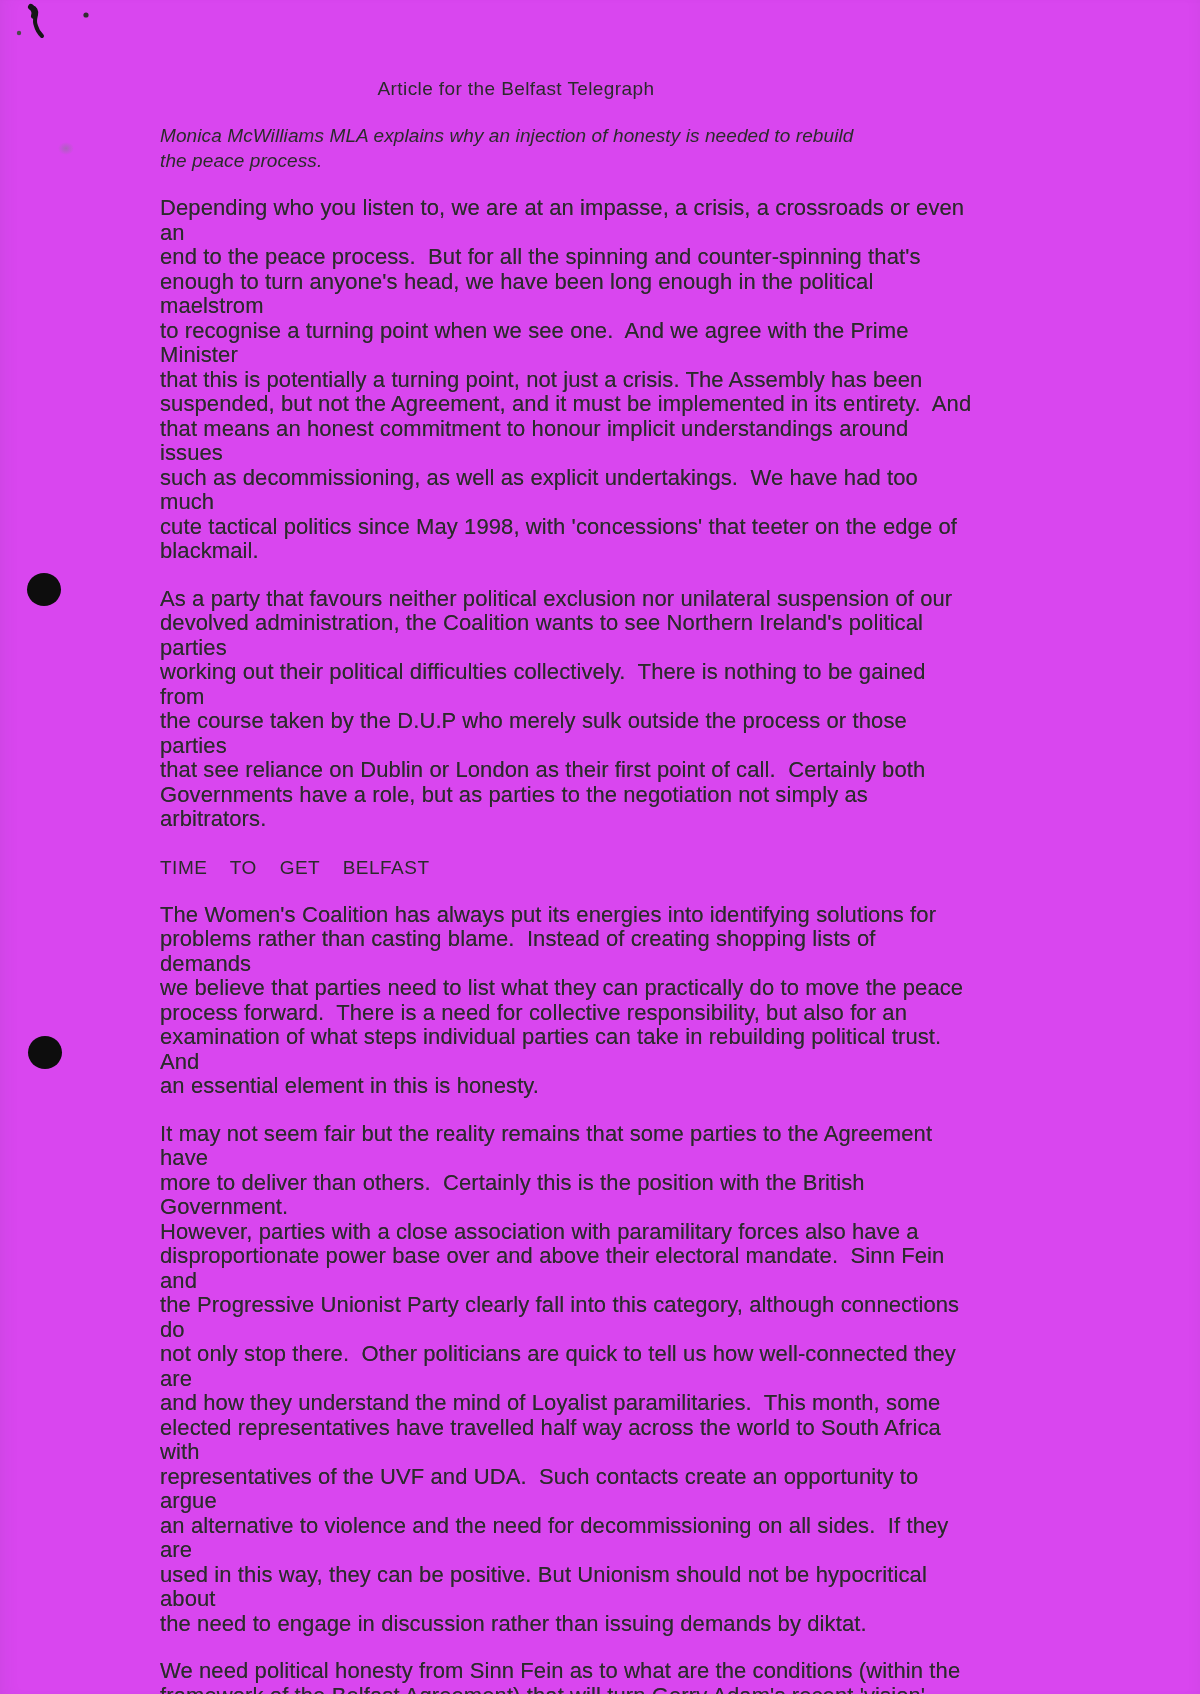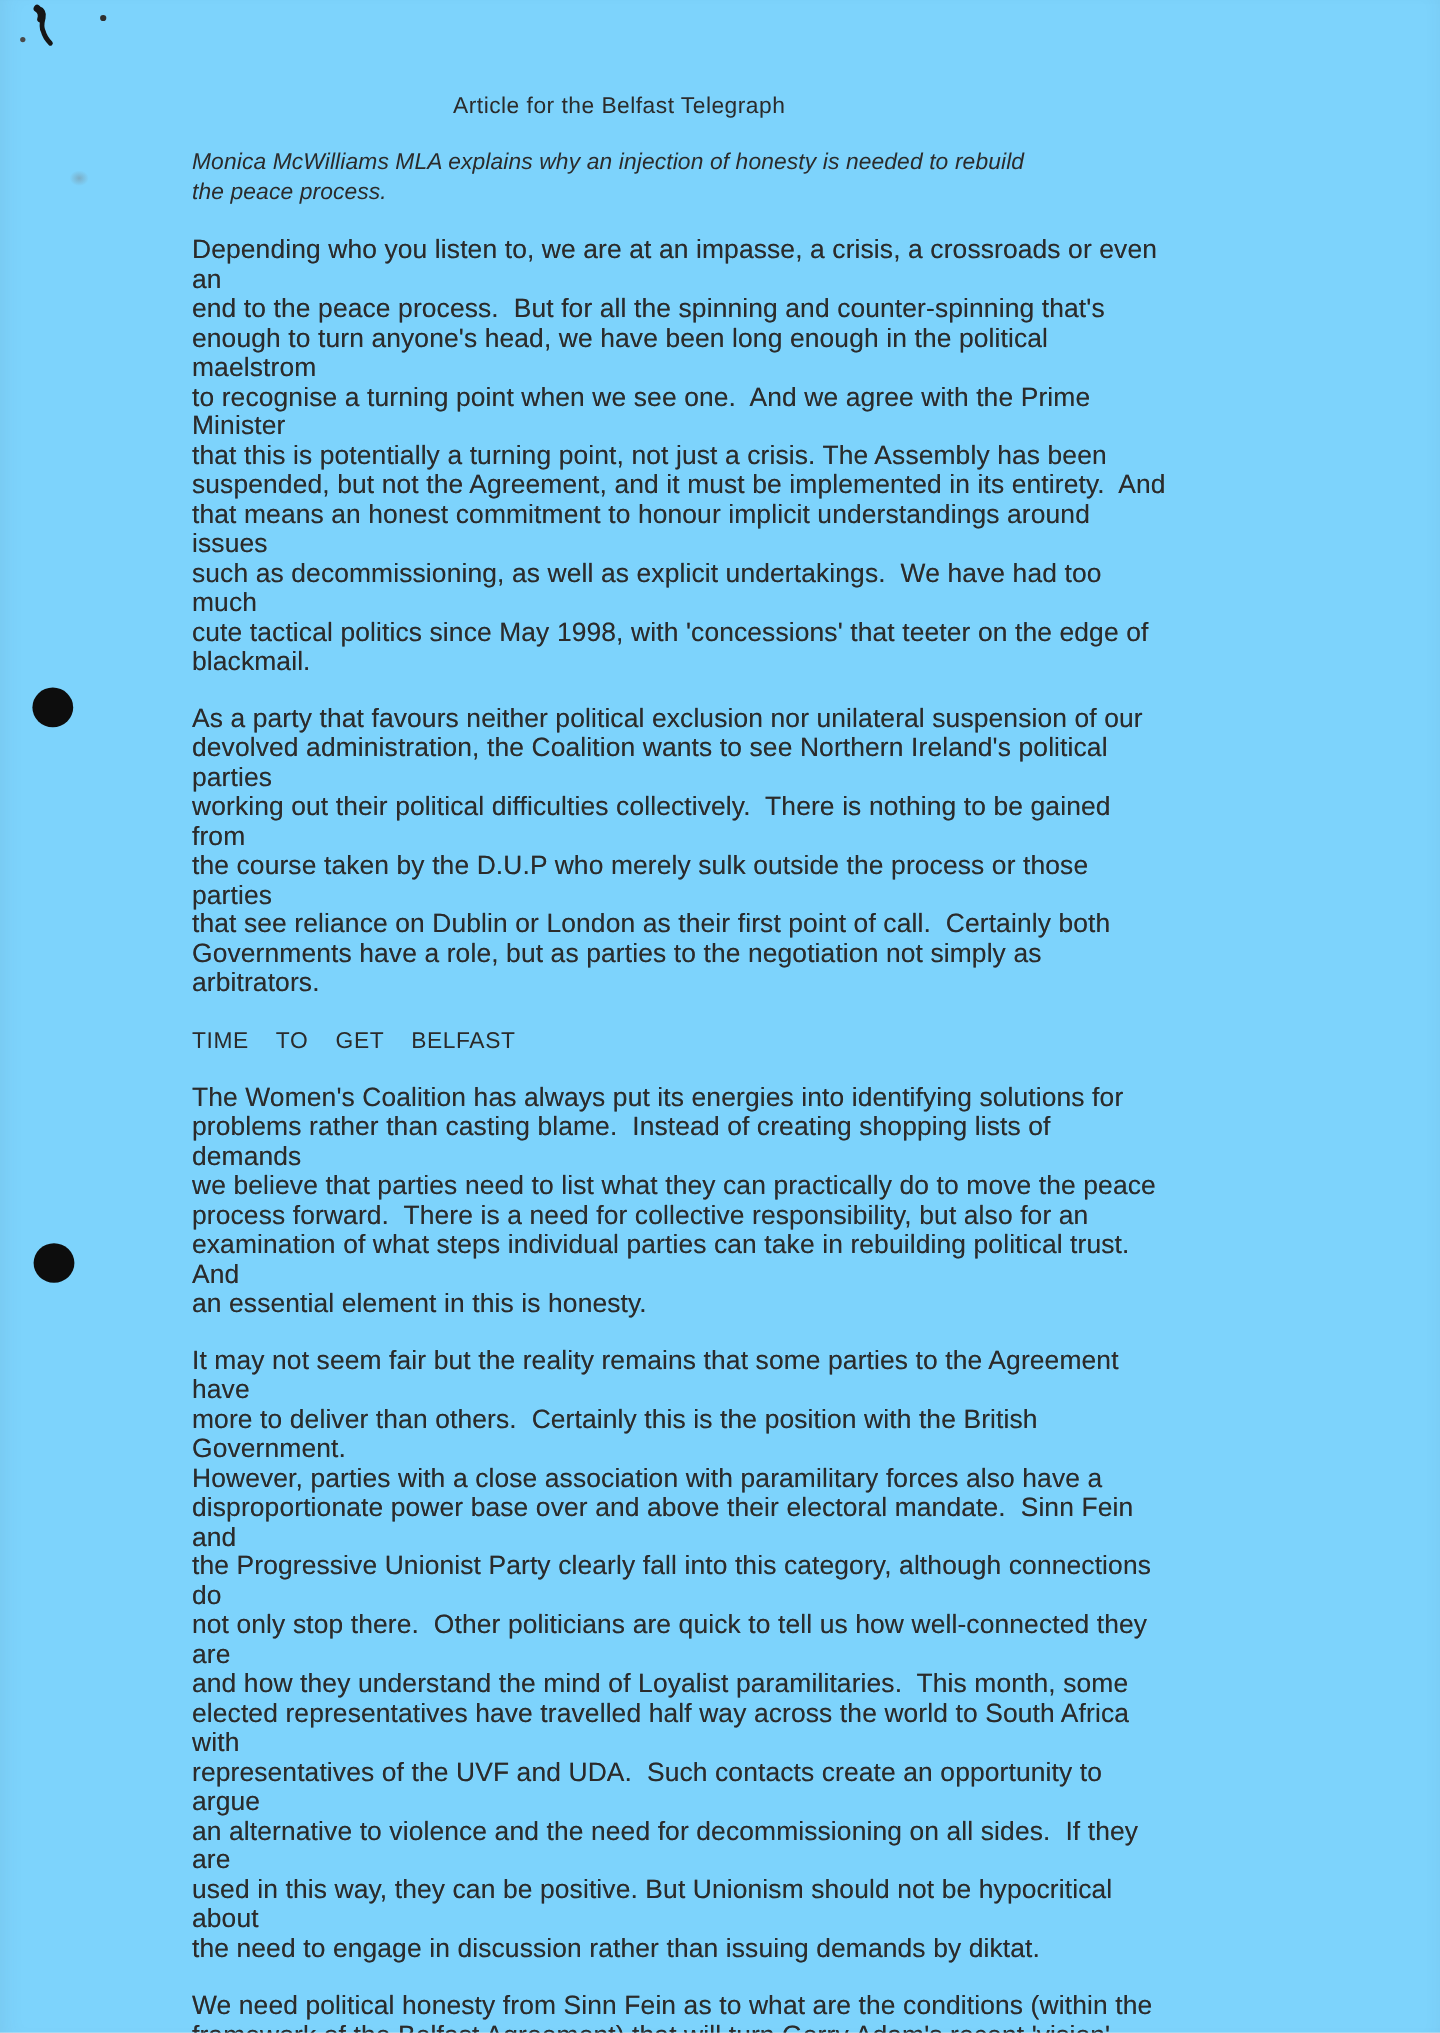--- a/index.html
+++ b/index.html
@@ -4,21 +4,21 @@
 <style>
   html, body {
     margin: 0;
     padding: 0;
     background: #e9eaea;
   }
   .page {
     position: relative;
     width: 1200px;
     height: 1694px;
-    background: #7dd3fc;
+    background: #d946ef;
     overflow: hidden;
     font-family: "Liberation Sans", sans-serif;
     color: #2b2b2b;
     box-shadow: inset 14px 0 20px -14px rgba(60,70,80,0.10),
                 inset -10px 0 16px -12px rgba(60,70,80,0.08);
   }
   .content {
     position: absolute;
     left: 160px;
     top: 76px;

